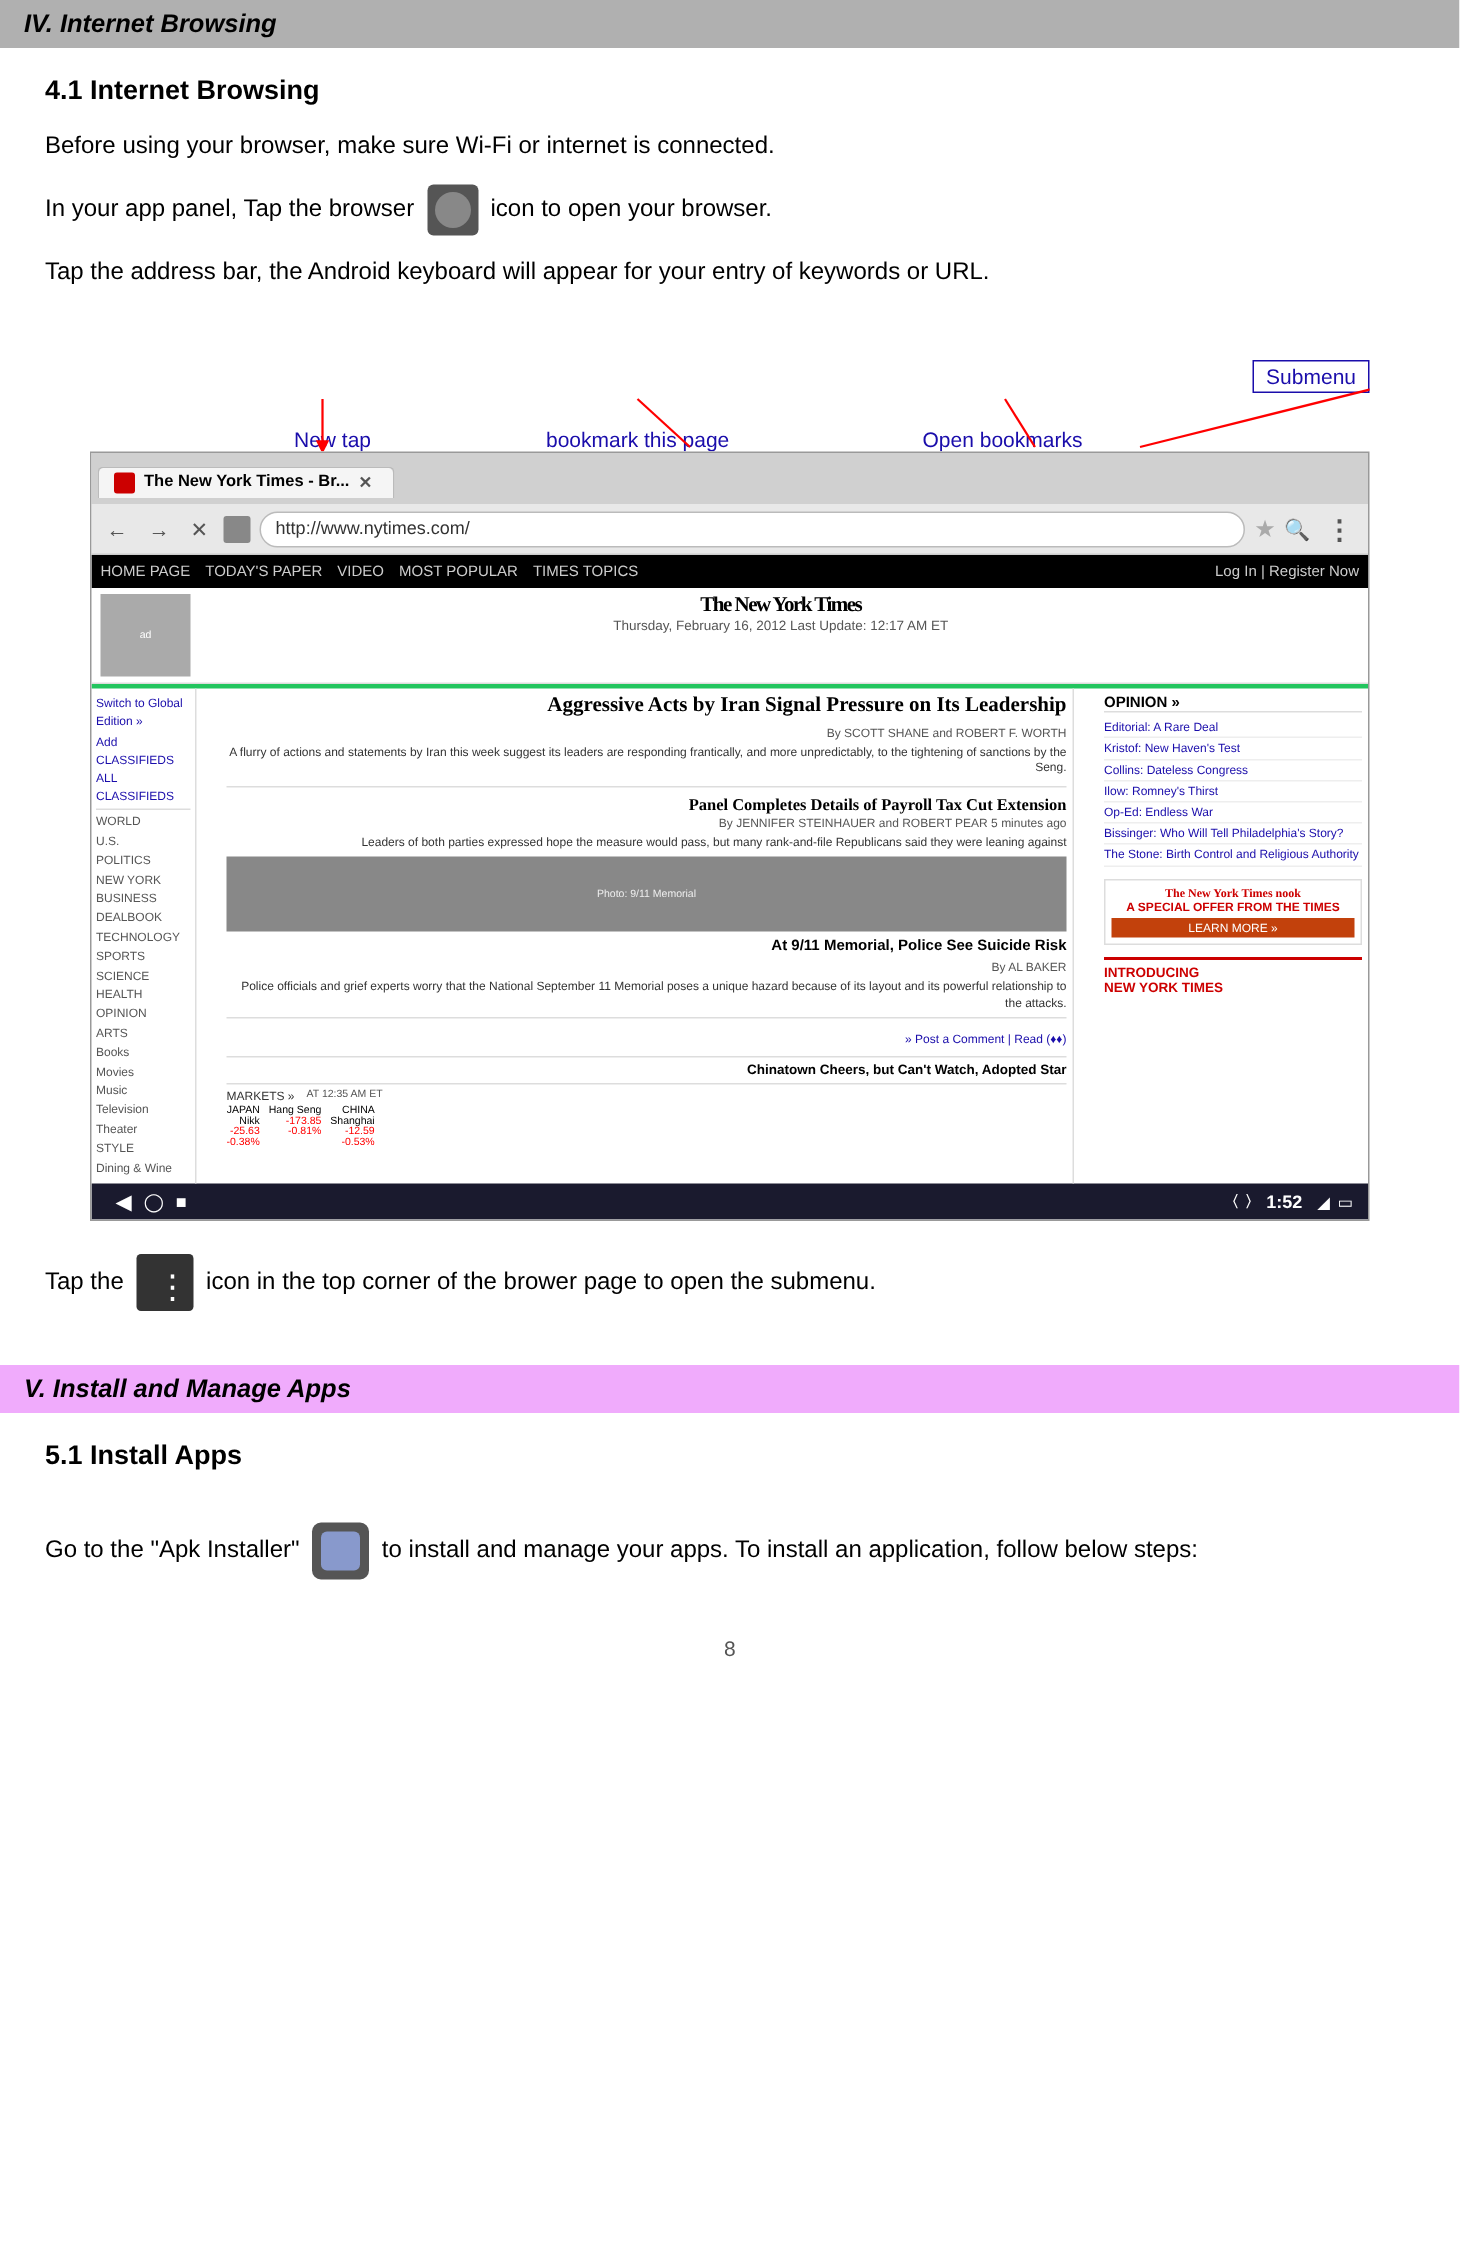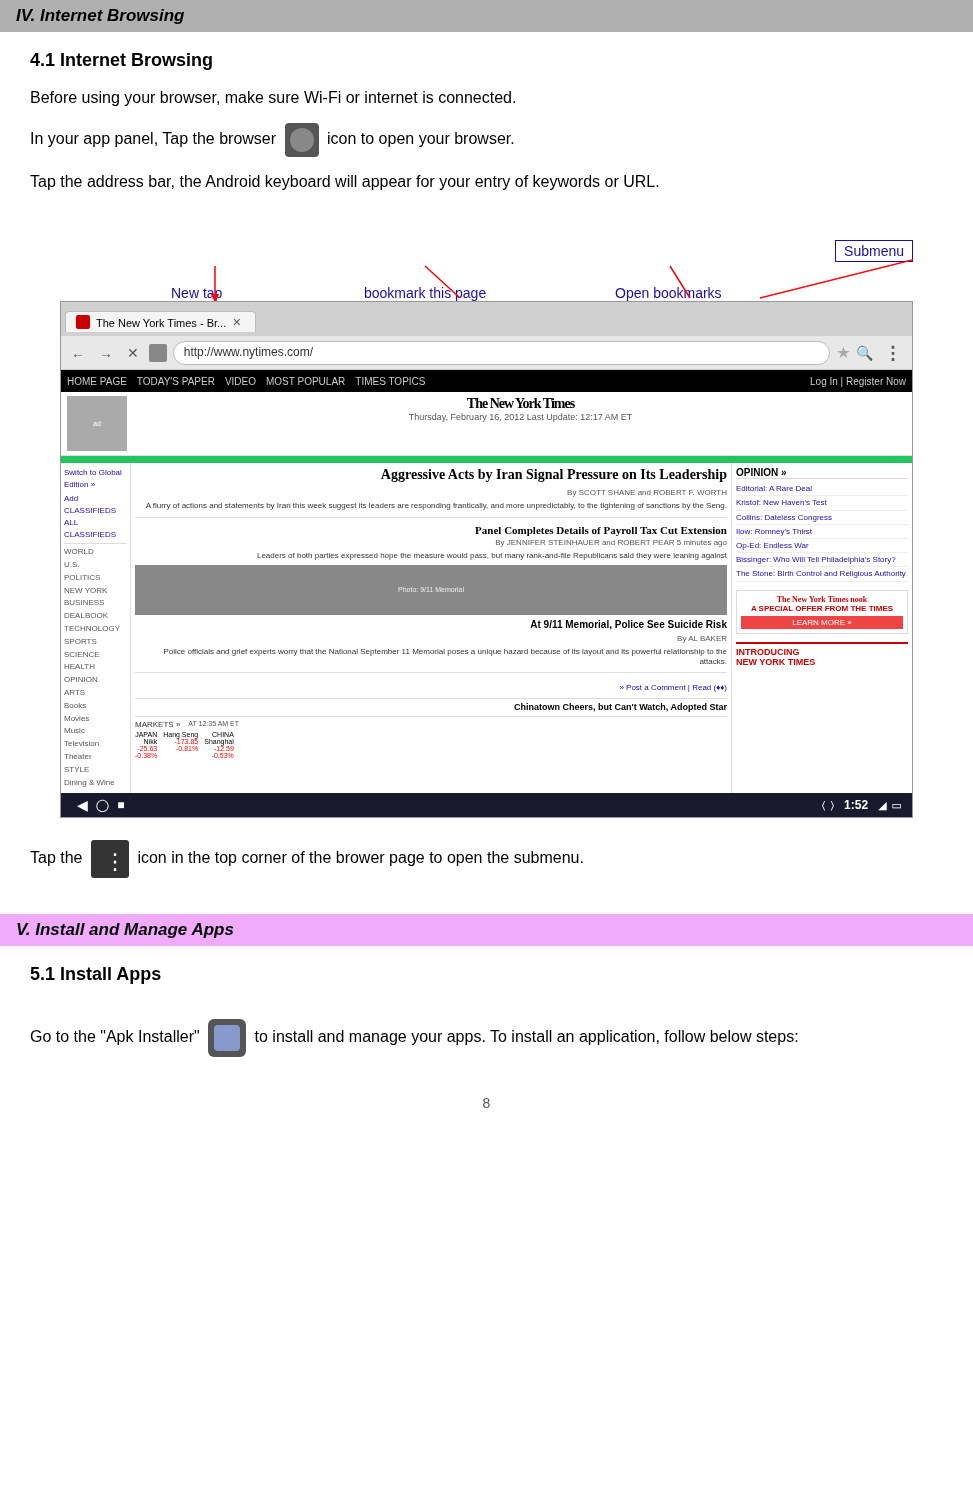--- a/index.html
+++ b/index.html
@@ -93,23 +93,24 @@
       height: 34px;
     }
     .browser-tab {
       background: #f5f5f5;
       border: 1px solid #bbb;
       border-bottom: none;
       border-radius: 4px 4px 0 0;
       padding: 3px 14px 3px 10px;
       font-size: 12px;
       display: flex;
-      align-items: flex-end;
+      align-items: flex-start;
       gap: 6px;
       min-width: 180px;
+      font-weight: bold;
     }
     .tab-favicon {
       width: 14px;
       height: 14px;
       background: #c00;
       border-radius: 2px;
       display: inline-block;
     }
     .tab-close {
       font-size: 11px;
@@ -209,23 +210,23 @@
       justify-content: center;
       font-size: 9px;
       color: #555;
       text-align: center;
       padding: 2px;
     }
 
     
     .nyt-content {
       display: flex;
-      gap: 0;
+      gap: 16px;
       min-height: 200px;
-      border-top: 7px solid #22c55e;
+      border-top: 3px solid #22c55e;
     }
     .nyt-left-nav {
       width: 70px;
       border-right: 1px solid #ddd;
       padding: 4px 3px;
       font-size: 8px;
     }
     .nyt-left-nav div {
       color: #555;
       line-height: 1.5;
@@ -357,21 +358,21 @@
     .annotation-section {
       position: relative;
       margin: 10px 30px 0 30px;
     }
     .ann-label {
       position: absolute;
       font-size: 14px;
       color: #1a0dab;
       bottom: 0;
     }
-    .ann-label.newtap { left: 111px; }
+    .ann-label.newtap { left: 136px; }
     .ann-label.bmark { left: 304px; }
     .ann-label.openbk { left: 555px; }
 
     .nyt-markets-row {
       display: flex;
       gap: 8px;
       font-size: 8px;
       margin-top: 4px;
       border-top: 1px solid #ddd;
       padding-top: 3px;
@@ -544,21 +545,21 @@
             <div class="nyt-opinion-item">Editorial: A Rare Deal</div>
             <div class="nyt-opinion-item">Kristof: New Haven's Test</div>
             <div class="nyt-opinion-item">Collins: Dateless Congress</div>
             <div class="nyt-opinion-item">Ilow: Romney's Thirst</div>
             <div class="nyt-opinion-item">Op-Ed: Endless War</div>
             <div class="nyt-opinion-item">Bissinger: Who Will Tell Philadelphia's Story?</div>
             <div class="nyt-opinion-item">The Stone: Birth Control and Religious Authority</div>
             <div style="margin-top:8px;border:1px solid #ddd;padding:4px;text-align:center;">
               <div style="font-size:8px;font-weight:bold;color:#c00;font-family:serif;">The New York Times nook</div>
               <div style="font-size:8px;font-weight:bold;color:#c00;">A SPECIAL OFFER FROM THE TIMES</div>
-              <div style="margin-top:3px;background:#ef4444;color:#fff;font-size:8px;padding:2px 4px;">LEARN MORE »</div>
+              <div style="margin-top:3px;background:#c2410c;color:#fff;font-size:8px;padding:2px 4px;">LEARN MORE »</div>
             </div>
             <div style="margin-top:8px;font-size:9px;font-weight:bold;color:#c00;border-top:2px solid #c00;padding-top:3px;">
               INTRODUCING<br>NEW YORK TIMES
             </div>
           </div>
         </div>
 
         <div class="browser-status-bar">
           <div style="display:flex;align-items:center;margin-right:auto;padding-left:6px;gap:8px;">
             <span style="color:#fff;font-size:14px;">◀</span>

